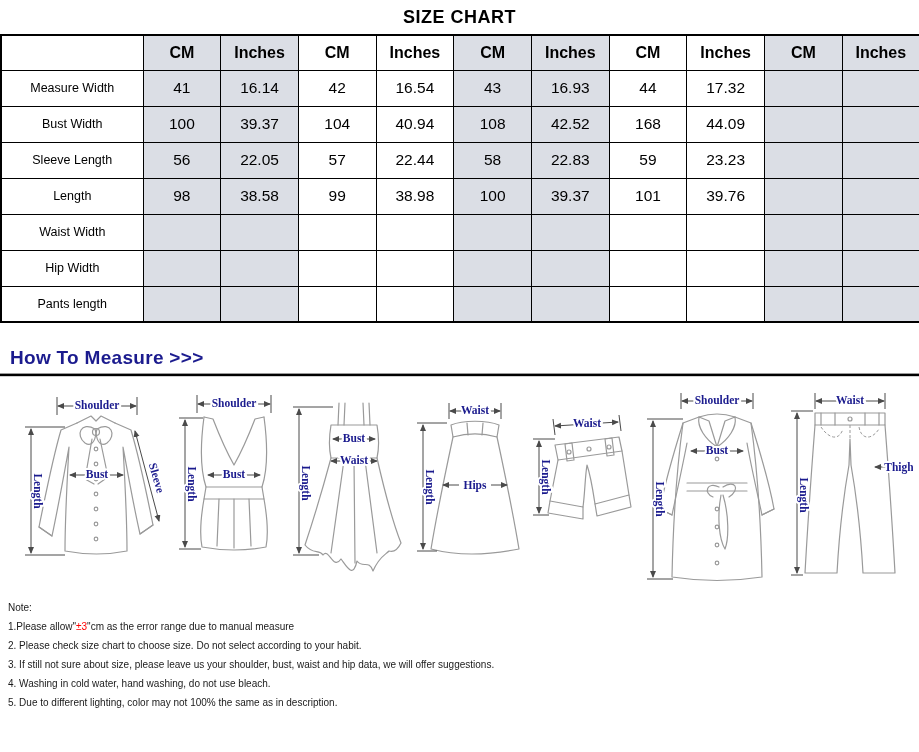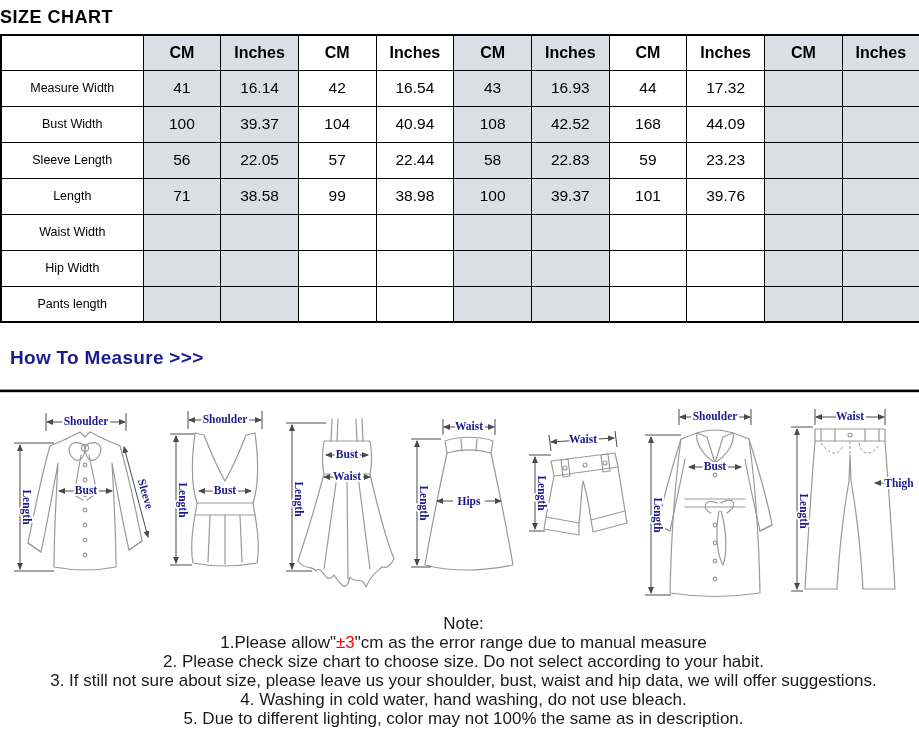--- a/index.html
+++ b/index.html
@@ -1,43 +1,43 @@
 <!DOCTYPE html>
 <html><head>
 <meta charset="utf-8">
 <style>
   * { margin:0; padding:0; box-sizing:border-box; }
   html,body { width:919px; height:752px; background:#fff; overflow:hidden;
               font-family:"Liberation Sans", sans-serif; color:#000; }
 
-  .page-title { font-size:18px; font-weight:bold; padding:7px 0 6px 0; letter-spacing:.5px; }
+  .page-title { text-align:center; font-size:18px; font-weight:bold; padding:7px 0 6px 0; letter-spacing:.5px; }
 
   table.size-chart { border-collapse:collapse; width:919px; table-layout:fixed; border:2px solid #000; }
   table.size-chart td, table.size-chart th { border:1.4px solid #000; text-align:center; vertical-align:middle; background:#fff; overflow:hidden; }
   col.c-label { width:142px; }
   col.c-val { width:77.7px; }
   .size-row th { height:40px; font-size:24px; font-weight:bold; color:#ff0000; }
   .unit-row th { height:35px; font-size:16px; font-weight:bold; color:#000000; }
   .data-row td { height:36px; font-size:15.5px; }
   .data-row td.rowlabel { font-size:12.5px; }
   .shade { background:#dbdee5 !important; }
 
   .htm-wrap { margin-top:24px; }
-  .htm-heading { font-size:19px; font-weight:bold; color:#1b1b8e; padding:0 0 20px 10px; letter-spacing:.3px; }
+  .htm-heading { font-size:19px; font-weight:bold; color:#1b1b8e; padding:0 0 4px 10px; letter-spacing:.3px; }
   .htm-rule { height:4px; background:#000; border-top:1px solid #9a9a9a; border-bottom:1px solid #cfcfcf; }
 
-  .diagrams { display:flex; justify-content:space-between; align-items:flex-start; padding:10px 6px 0 6px; }
+  .diagrams { display:flex; justify-content:space-between; align-items:flex-start; padding:10px 6px 0 6px;margin-left:11px; }
   .g { stroke:#9a9a9a; stroke-width:1.2; fill:none; stroke-linejoin:round; stroke-linecap:round; }
   .gd { stroke:#9a9a9a; stroke-width:1; fill:none; stroke-dasharray:3 2; }
   .m { stroke:#4a4a4a; stroke-width:1; fill:none; }
   .tick { stroke:#4a4a4a; stroke-width:1; }
   .dlabel { font-family:"Liberation Serif", serif; font-size:11.5px; font-weight:bold; fill:#1b1b8e;
             paint-order:stroke; stroke:#ffffff; stroke-width:4px; text-anchor:middle; }
 
-  .notes { padding:6px 0 0 8px; font-size:17px; line-height:19px; color:#1a1a1a;text-align:center; }
+  .notes { padding:6px 0 0 8px; font-size:10px; line-height:19px; color:#1a1a1a; }
   .notes .em-red { color:#ff0000; }
 </style>
 </head>
 <body>
 
 <div class="page-title">SIZE CHART</div>
 
 <table class="size-chart">
   <colgroup>
     <col class="c-label">
@@ -101,21 +101,21 @@
     <td>22.44</td>
     <td class="shade">58</td>
     <td class="shade">22.83</td>
     <td>59</td>
     <td>23.23</td>
     <td class="shade"></td>
     <td class="shade"></td>
   </tr>
   <tr class="data-row">
     <td class="rowlabel">Length</td>
-    <td class="shade">71</td>
+    <td class="shade">98</td>
     <td class="shade">38.58</td>
     <td>99</td>
     <td>38.98</td>
     <td class="shade">100</td>
     <td class="shade">39.37</td>
     <td>101</td>
     <td>39.76</td>
     <td class="shade"></td>
     <td class="shade"></td>
   </tr>

